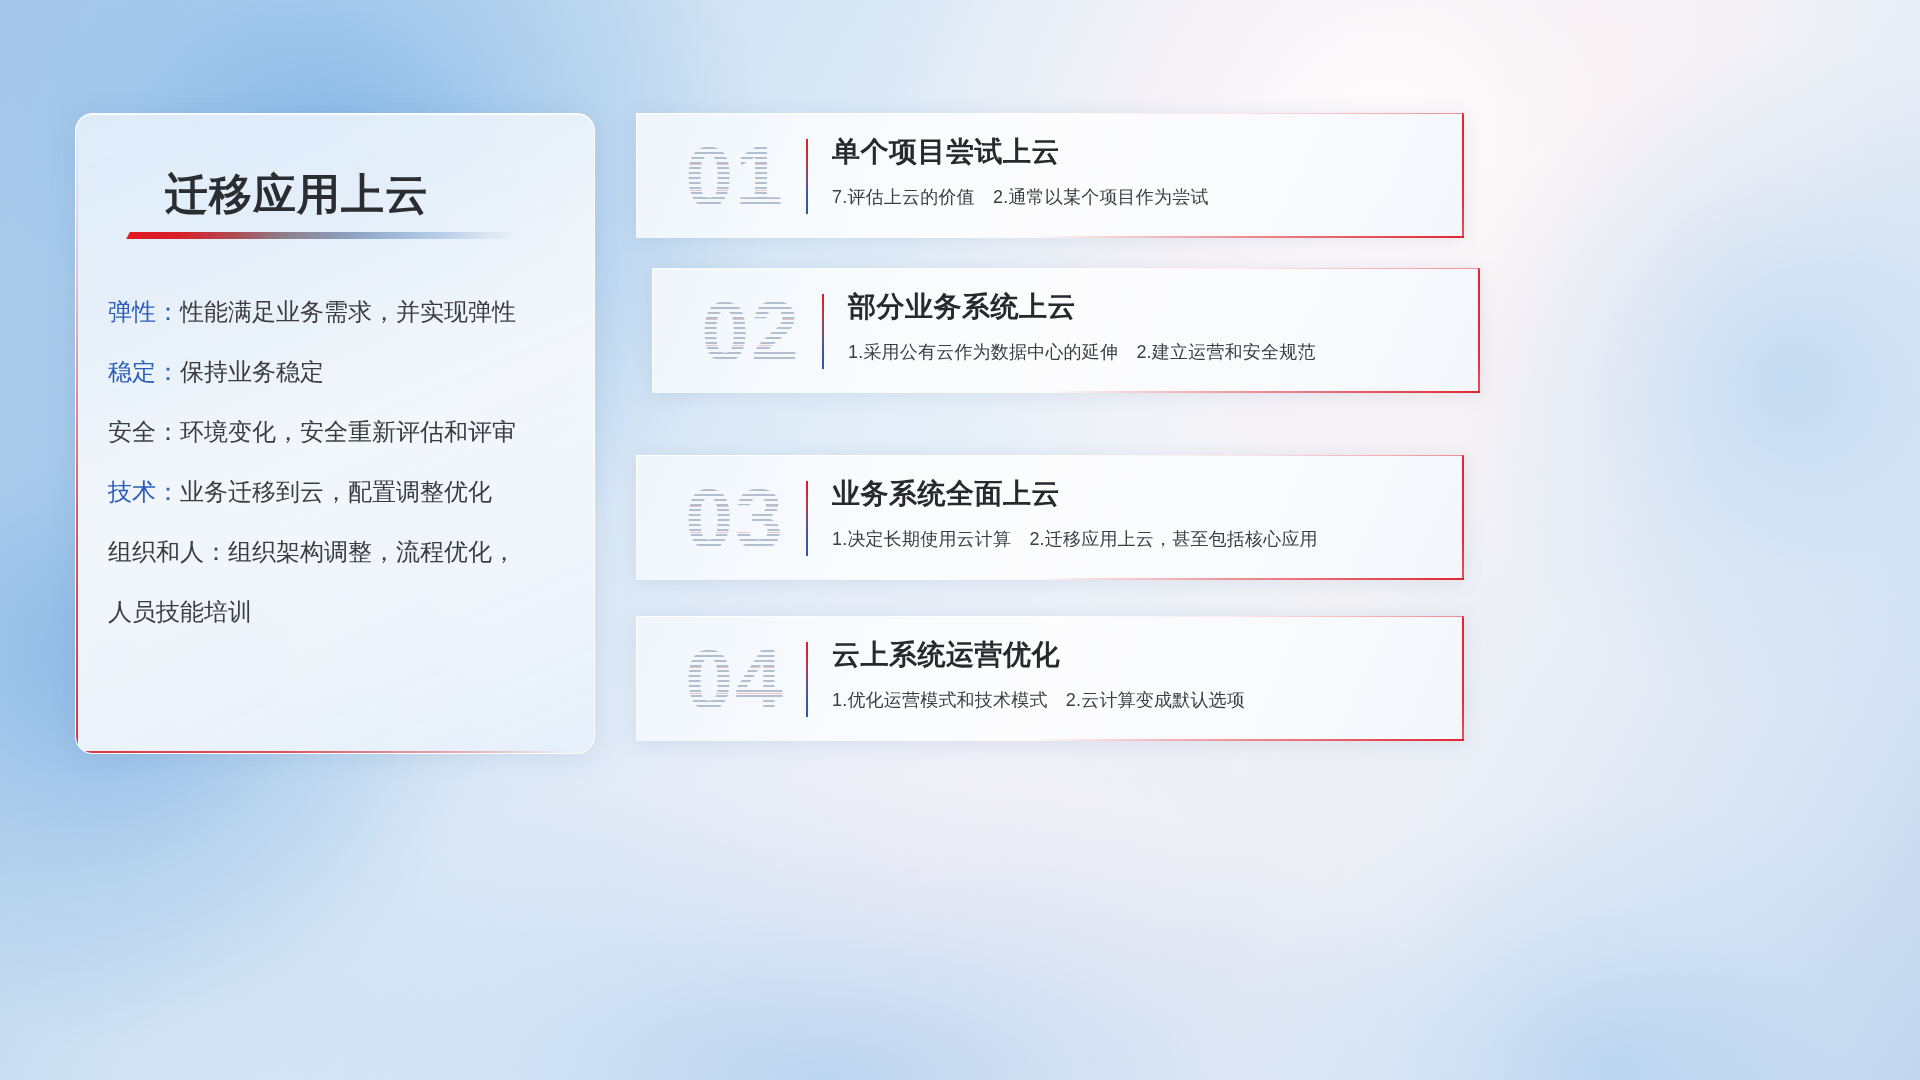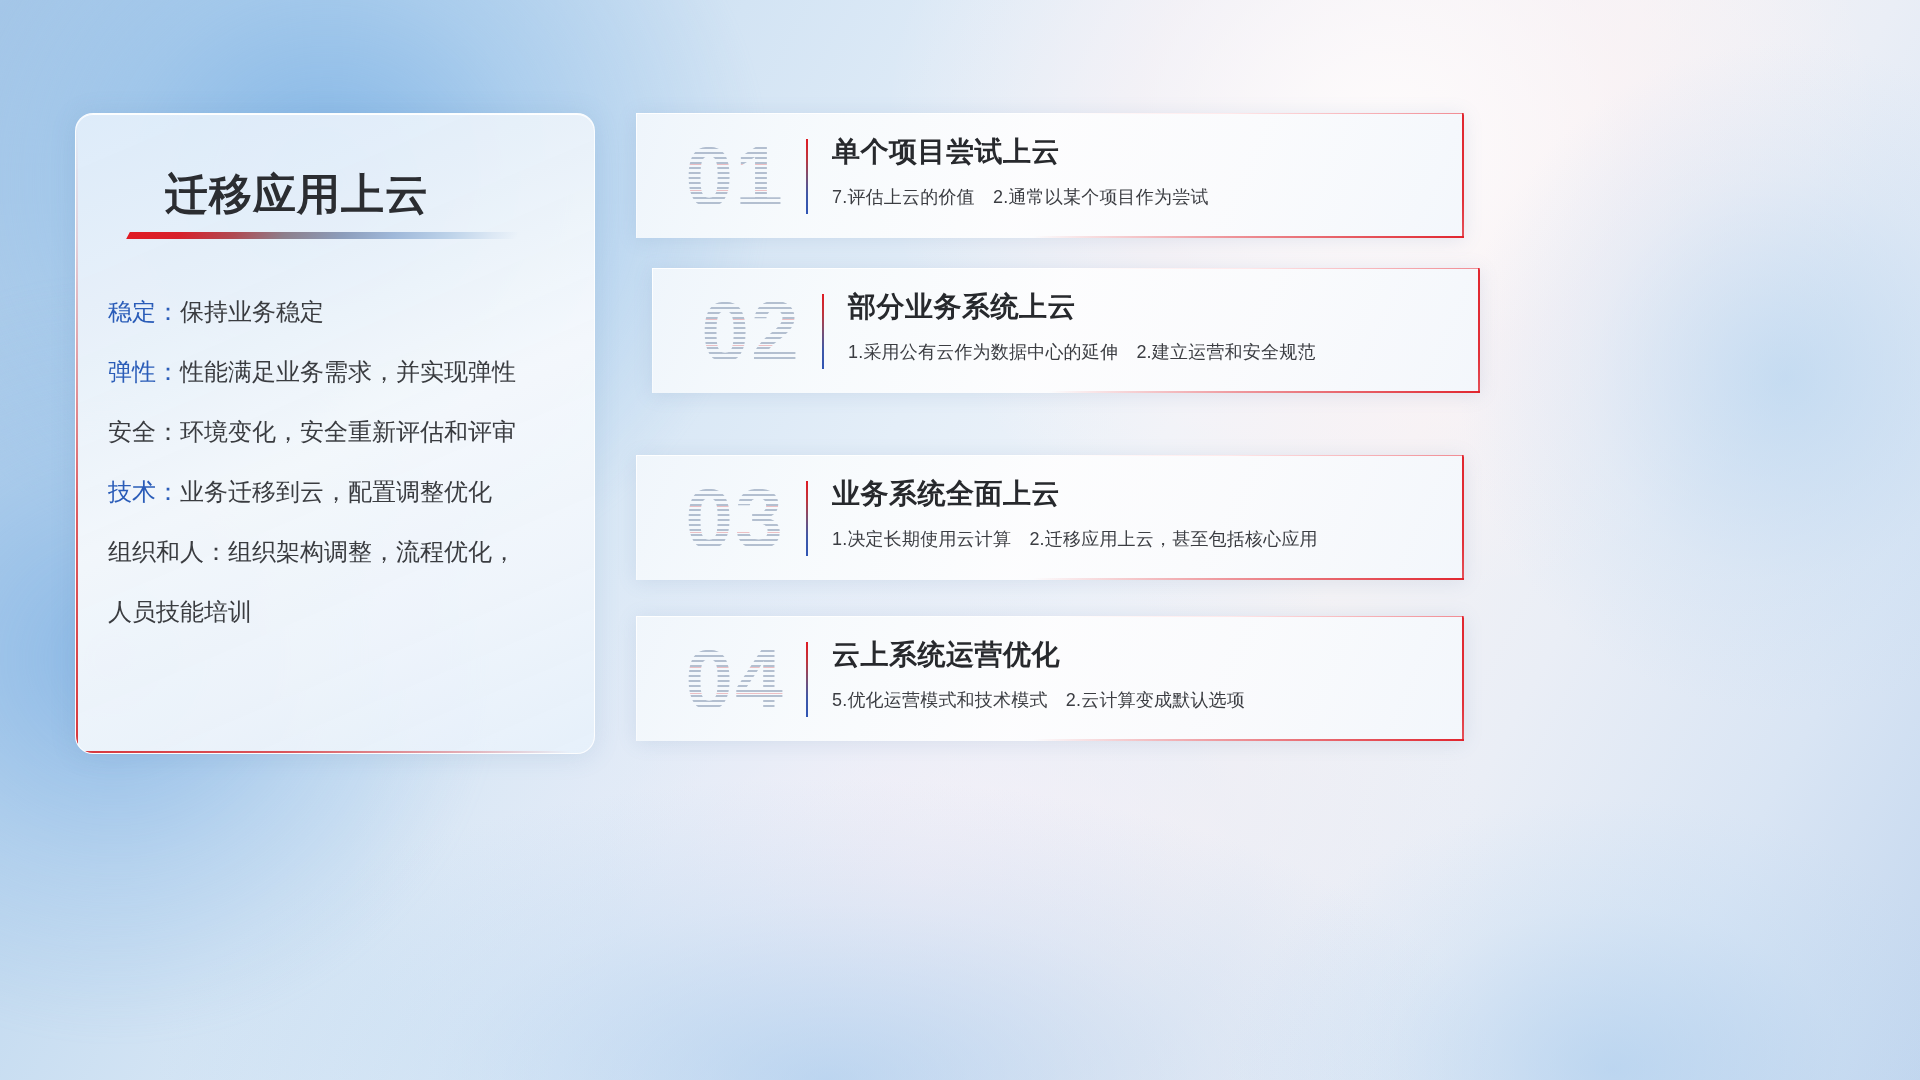--- a/index.html
+++ b/index.html
@@ -222,24 +222,24 @@
   <section id="left-card">
     <div class="edge-top"></div>
     <div class="edge-left"></div>
     <div class="edge-bottom"></div>
 
     <h1 id="left-title">迁移应用上云</h1>
     <div id="left-title-rule"></div>
 
     <div id="left-body">
       <p class="fact">
+        <span class="k-blue">弹性：</span><span class="k-dark">性能满足业务需求，并实现弹性</span>
+      </p>
+      <p class="fact">
         <span class="k-blue">稳定：</span><span class="k-dark">保持业务稳定</span>
-      </p>
-      <p class="fact">
-        <span class="k-blue">弹性：</span><span class="k-dark">性能满足业务需求，并实现弹性</span>
       </p>
       <p class="fact">
         <span class="k-dark">安全：</span><span class="k-dark">环境变化，安全重新评估和评审</span>
       </p>
       <p class="fact">
         <span class="k-blue">技术：</span><span class="k-dark">业务迁移到云，配置调整优化</span>
       </p>
       <p class="fact">
         <span class="k-dark">组织和人：</span><span class="k-dark">组织架构调整，流程优化，</span>
       </p>
@@ -287,16 +287,16 @@
 
   <section class="step-card" style="top:616px;padding-left:8px;">
     <div class="hl-top"></div>
     <div class="edge-left-w"></div>
     <div class="edge-right"></div>
     <div class="edge-bottom-r"></div>
     <div class="step-num">04</div>
     <div class="step-num-tint">04</div>
     <div class="step-bar"></div>
     <h2 class="step-title">云上系统运营优化</h2>
-    <p class="step-sub">5.优化运营模式和技术模式　2.云计算变成默认选项</p>
+    <p class="step-sub">1.优化运营模式和技术模式　2.云计算变成默认选项</p>
   </section>
 
 </div>
 
 </body></html>

